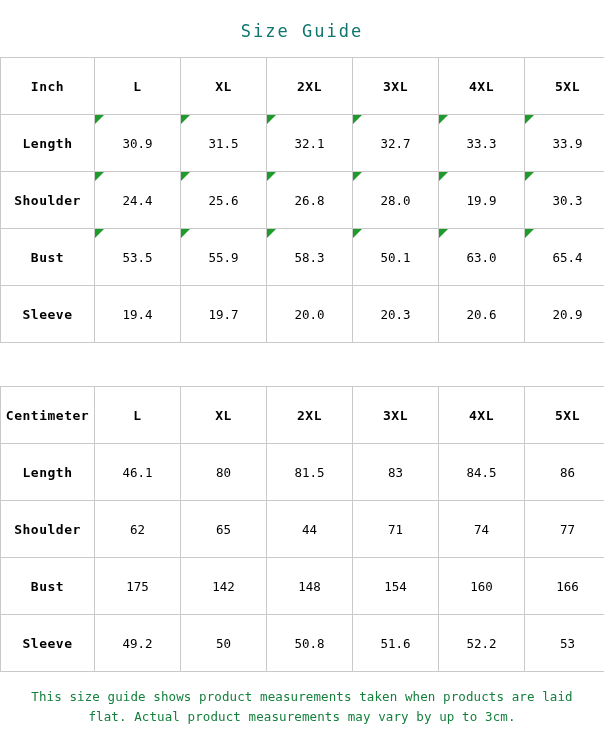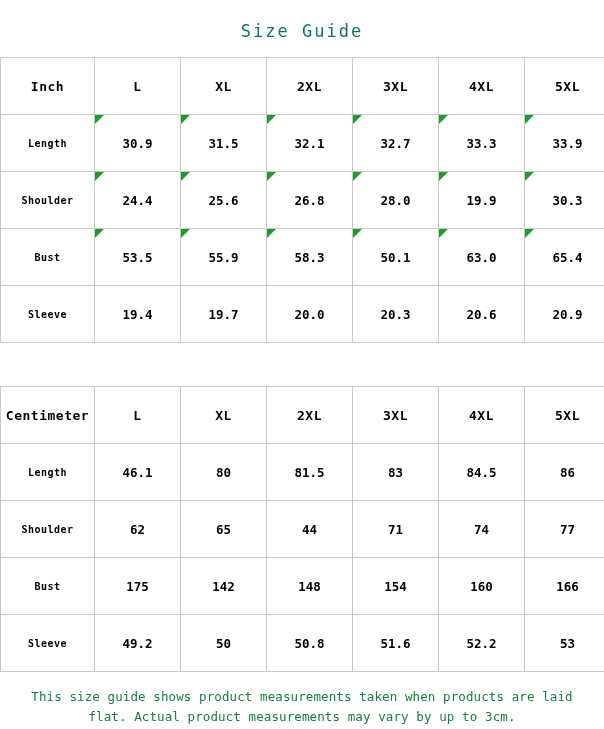--- a/index.html
+++ b/index.html
@@ -46,36 +46,36 @@
     padding: 0;
     position: relative;
   }
   table.size-table td.head-cell {
     font-weight: bold;
     font-size: 13px;
     letter-spacing: 0.5px;
   }
   table.size-table td.row-label {
     font-weight: bold;
-    font-size: 10px;
+    font-size: 13px;
     letter-spacing: 0.5px;
   }
   
   td.mark::before {
     content: "";
     position: absolute;
     top: 0;
     left: 0;
     width: 0;
     height: 0;
     border-top: 9px solid #1e9b2a;
     border-right: 9px solid transparent;
   }
   .col-0 { width: 93px; }
-  .col-n { width: 85px; font-weight: bold; }
+  .col-n { width: 85px; }
   .spacer {
     height: 43px;
     width: 604px;
   }
   .footnote {
     text-align: center;
     font-size: 12.5px;
     line-height: 20px;
     font-family: "DejaVu Sans Mono", monospace;
     color: #15803d;

